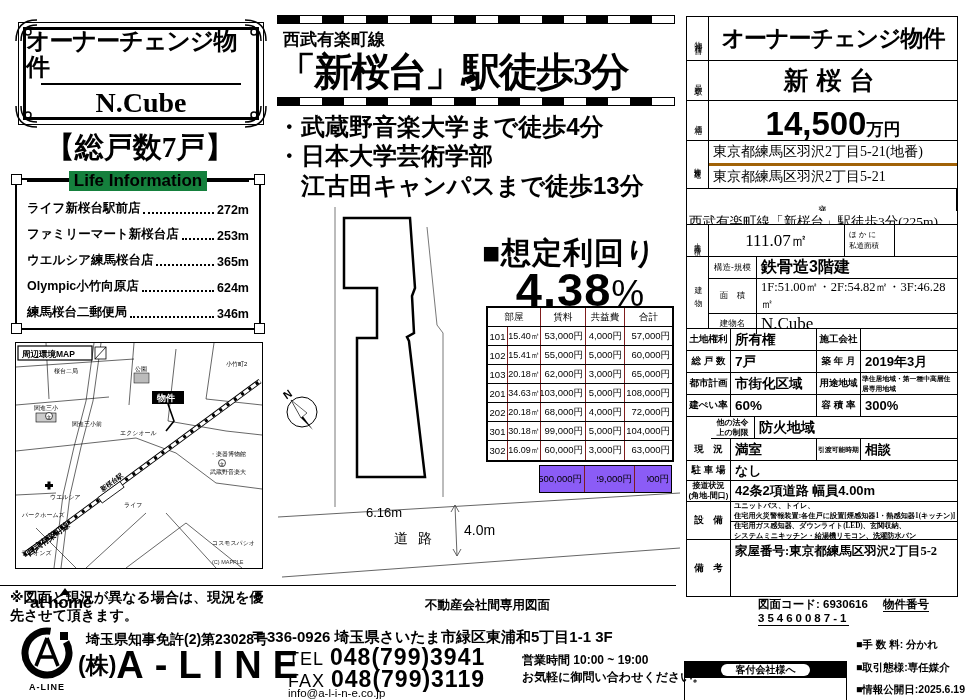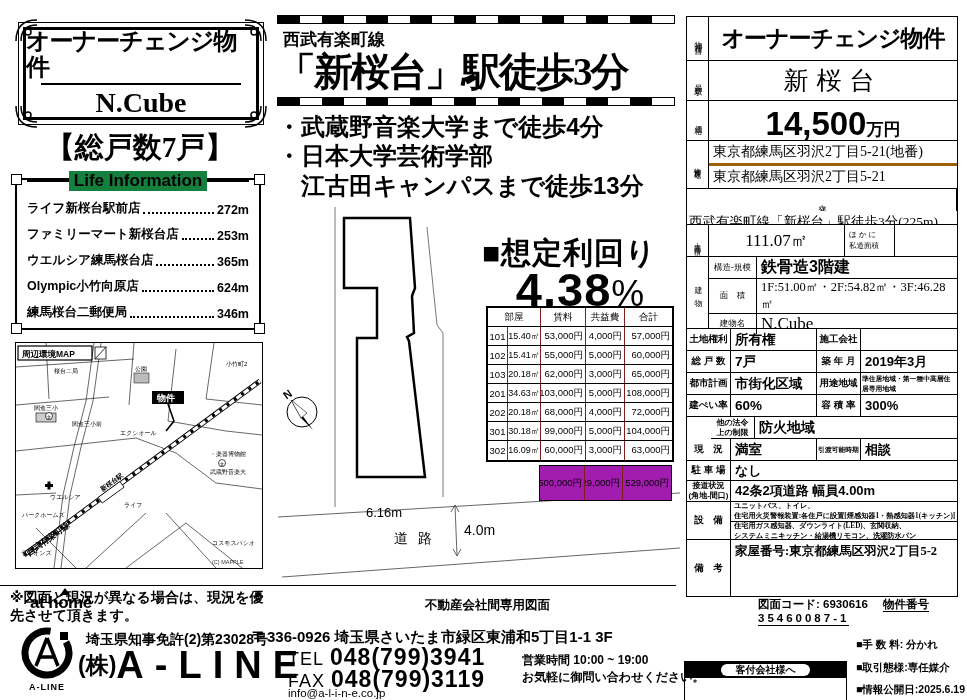--- a/index.html
+++ b/index.html
@@ -48,38 +48,38 @@
 
 
 .rtable { left:486px; top:306px; width:188px; border:2px solid #000; background:#fff; }
 .rrow { display:flex; border-bottom:1px solid #000; height:19px; }
 .rrow:last-child { border-bottom:none; }
 .rc { border-right:1px solid #7f1d1d; display:flex; align-items:center; justify-content:center; font-size:9.5px; overflow:hidden; white-space:nowrap; }
 .rc.last { border-right:none; }
 .rc.num { justify-content:flex-end; padding-right:2px; }
 .w-no{flex:0 0 20px;} .w-area{flex:0 0 33px; font-size:9px;} .w-room{flex:0 0 53px;}
 .w-rent{flex:0 0 45px;} .w-fee{flex:0 0 39px;} .w-tot{flex:1;}
-.rtotal { left:539px; top:465px; width:133px; height:36px; display:flex; border:1px solid #000; background:#a21caf; }
+.rtotal { left:539px; top:465px; width:133px; height:28px; display:flex; border:1px solid #000; background:#8b5cf6;gap:12px; }
 .rtotal .rc { font-size:9.5px; }
 .rtotal .w-rent{flex:0 0 45px;} .rtotal .w-fee{flex:0 0 38px;} .rtotal .w-tot{flex:1;}
 
 
 .plotsvg { left:270px; top:205px; pointer-events:none; }
 
 
 .ptable { left:686px; top:16px; width:272px; height:581px; border:1.5px solid #000; display:flex; flex-direction:column; background:#fff; }
 .prow { display:flex; border-bottom:1px solid #000; }
 .prow:last-child { border-bottom:none; }
 .pc { border-right:1px solid #000; display:flex; align-items:center; justify-content:center; overflow:hidden; }
 .pc:last-child { border-right:none; }
 .vlab { flex:0 0 22px; writing-mode:vertical-rl; text-orientation:upright; font-size:8px; line-height:1; letter-spacing:2px; display:flex; align-items:center; justify-content:center; }
 .hlab { flex:0 0 44px; font-size:9.5px; font-weight:700; text-align:center; }
 .hlab.tiny { font-size:8px; line-height:1.25; }
 .v-type { flex:1; font-size:23px; font-weight:900; letter-spacing:-1px; }
-.v-station { flex:1; font-size:25px; font-weight:400; letter-spacing:8px; }
+.v-station { flex:1; font-size:25px; font-weight:700; letter-spacing:8px; }
 .v-price { flex:1; align-items:baseline; padding-top:4px; }
 .v-price .big { font-size:33px; font-weight:900; }
 .v-price .unit { font-size:17px; font-weight:700; }
 .subcol { flex:1; display:flex; flex-direction:column; }
 .srow { flex:1; display:flex; align-items:center; padding-left:4px; font-size:14px; }
 .srow.bb { border-bottom:3px solid #a16207; }
 .v-access { flex:1; justify-content:flex-start; align-items:flex-start; padding:2px 2px; font-size:13.5px; }
 .v-land { flex:0 0 136px; font-size:17px; }
 .olab { flex:0 0 50px; font-size:7.5px; line-height:1.4; text-align:left; padding-left:4px; justify-content:flex-start; }
 .bl-sub { flex:0 0 48px; font-size:8.5px; }

